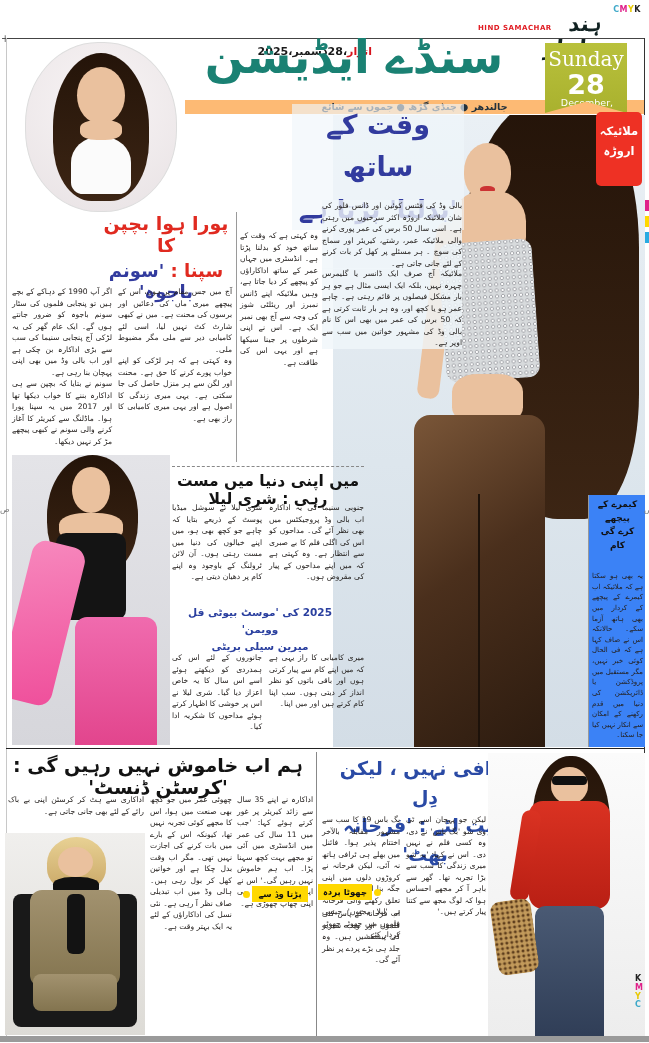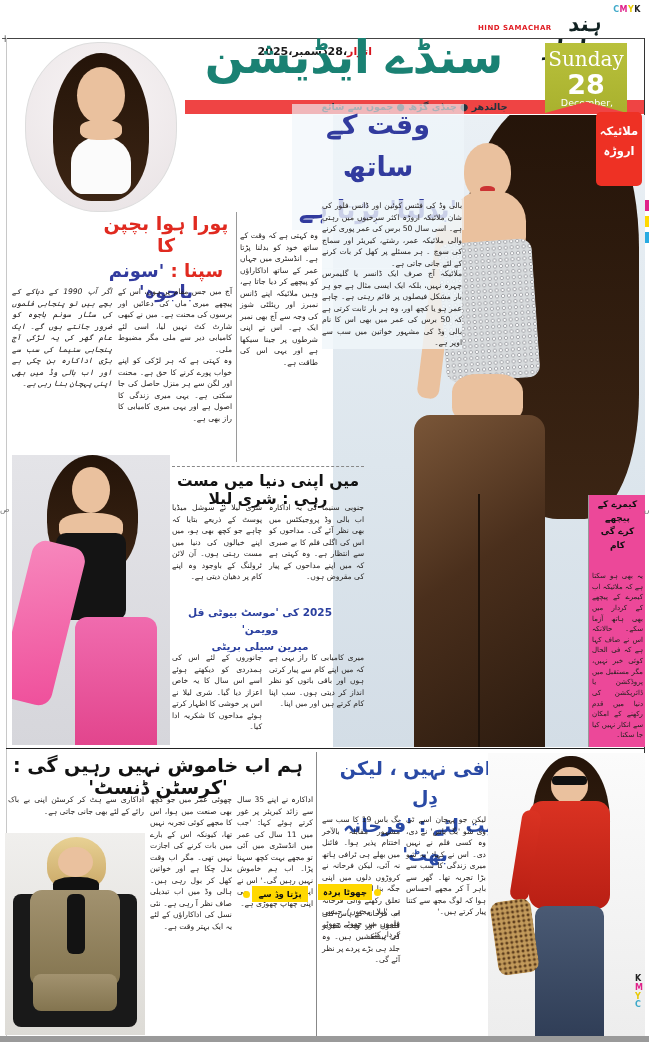--- a/index.html
+++ b/index.html
@@ -11,21 +11,21 @@
   .rule{background:#9a9a9a;}
   .hline{height:1px;}
   .vline{width:1px;}
 
   
   .date-line{font-size:11px;font-weight:bold;}
   .date-day{color:#d6131c;}
   .masthead-ur{font-size:21px;font-weight:bold;color:#122;transform:skewX(-6deg);}
   .masthead-en{font-size:7px;font-weight:bold;color:#e01b22;letter-spacing:.5px;}
   .big-title{font-size:46px;font-weight:bold;color:#1a8173;text-align:center;line-height:1;}
-  .strip{background:#ef4444;}
+  .strip{background:#fdba74;}
   .pub-line{font-size:9.5px;font-weight:bold;color:#23313c;text-align:center;line-height:14px;}
   .ribbon{background:linear-gradient(180deg,#b9c13c,#a9b12e);
           clip-path:polygon(0 0,100% 0,100% 100%,50% 84%,0 100%);
           color:#fff;text-align:center;}
   .ribbon .day{font-family:"DejaVu Serif",serif;font-size:20px;display:block;margin-top:4px;}
   .ribbon .num{font-size:27px;font-weight:bold;line-height:1;vertical-align:middle;}
   .ribbon .my{display:inline-block;font-size:9.5px;text-align:left;line-height:1.15;vertical-align:middle;margin-left:2px;}
 
   
   .hl-blue{color:#323b9e;font-weight:bold;text-align:center;}
@@ -108,21 +108,21 @@
     <span class="shape skin" style="left:42%;top:4.5%;width:15%;height:9%;border-radius:50% 50% 45% 45%;"></span>
     <span class="shape" style="left:47%;top:11.2%;width:5%;height:1.2%;background:#c33;border-radius:40%;"></span>
     <span class="shape skin" style="left:38%;top:12%;width:24%;height:12%;border-radius:40%;"></span>
     <span class="shape skin" style="left:30%;top:17%;width:7%;height:28%;border-radius:9px;transform:rotate(7deg);"></span>
     <span class="shape sequin" style="left:35%;top:20%;width:30%;height:22%;border-radius:12px;transform:rotate(-4deg);"></span>
     <span class="shape skin" style="left:38%;top:41%;width:23%;height:8%;border-radius:35%;"></span>
     <span class="shape leather" style="left:26%;top:47.5%;width:42%;height:53%;border-radius:16px 16px 0 0;"></span>
     <span class="shape" style="left:46.5%;top:60%;width:2px;height:40%;background:#1d120a;"></span>
   </div>
 
-  <div class="abs" style="left:588px;top:495px;width:57px;height:252px;background:#ec4899;border-left:1px solid #999;box-sizing:border-box;padding:3px 2px 0 3px;">
+  <div class="abs" style="left:588px;top:495px;width:57px;height:252px;background:#3b82f6;border-left:1px solid #999;box-sizing:border-box;padding:3px 2px 0 3px;">
     <div class="rtl side-heading">
       <span>کیمرے کے پیچھے</span><br>
       <span>کرے گی کام</span>
     </div>
     <div class="rtl body-text" style="font-size:7px;margin-top:19px;">یہ بھی ہو سکتا ہے کہ ملائیکہ اب کیمرے کے پیچھے کے کردار میں بھی ہاتھ آزما سکے۔ حالانکہ اس نے صاف کہا ہے کہ فی الحال کوئی خبر نہیں، مگر مستقبل میں پروڈکشن یا ڈائریکشن کی دنیا میں قدم رکھنے کے امکان سے انکار نہیں کیا جا سکتا۔</div>
   </div>
 
   <div class="abs label-box rtl" style="left:596px;top:112px;width:46px;height:74px;">
     <span>ملائیکہ</span><br>
     <span>اروڑہ</span>
@@ -144,22 +144,22 @@
   </div>
 
   <div class="abs rtl" style="left:98px;top:212px;width:136px;text-align:center;">
     <div class="hl-red" style="font-size:19px;">پورا ہوا بچپن کا</div>
     <div style="font-size:18px;font-weight:bold;margin-top:4px;">
       <span class="hl-red">سپنا :</span>
       <span style="color:#323b9e;">'سونم باجوہ'</span>
     </div>
   </div>
 
-  <div class="abs rtl body-text" style="left:12px;top:286px;width:100px;font-style:italic;">
-    <span>اگر آپ 1990 کے دہاکے کے بچے ہیں تو پنجابی فلموں کی سٹار سونم باجوہ کو ضرور جانتے ہوں گے۔ ایک عام گھر کی یہ لڑکی آج پنجابی سنیما کی سب سے بڑی اداکارہ بن چکی ہے اور اب بالی وڈ میں بھی اپنی پہچان بنا رہی ہے۔</span><br>
+  <div class="abs rtl body-text" style="left:12px;top:286px;width:100px;">
+    <span>اگر آپ 1990 کے دہاکے کے بچے ہیں تو پنجابی فلموں کی سٹار سونم باجوہ کو ضرور جانتے ہوں گے۔ ایک عام گھر کی یہ لڑکی آج پنجابی سنیما کی سب سے بڑی اداکارہ بن چکی ہے اور اب بالی وڈ میں بھی اپنی پہچان بنا رہی ہے۔</span><br><span>سونم نے بتایا کہ بچپن سے ہی اداکارہ بننے کا خواب دیکھا تھا اور 2017 میں یہ سپنا پورا ہوا۔ ماڈلنگ سے کیریئر کا آغاز کرنے والی سونم نے کبھی پیچھے مڑ کر نہیں دیکھا۔</span>
   </div>
   <div class="abs rtl body-text" style="left:118px;top:286px;width:114px;">
     <span>آج میں جس مقام پر ہوں، اس کے پیچھے میری ماں کی دعائیں اور برسوں کی محنت ہے۔ میں نے کبھی شارٹ کٹ نہیں لیا، اسی لئے کامیابی دیر سے ملی مگر مضبوط ملی۔</span><br><span>وہ کہتی ہے کہ ہر لڑکی کو اپنے خواب پورے کرنے کا حق ہے۔ محنت اور لگن سے ہر منزل حاصل کی جا سکتی ہے۔ یہی میری زندگی کا اصول ہے اور یہی میری کامیابی کا راز بھی ہے۔</span>
   </div>
   <div class="abs rule vline" style="left:236px;top:212px;height:250px;"></div>
 
   <div class="abs photo ph-sonam" style="left:12px;top:455px;width:158px;height:290px;">
     <span class="shape hair" style="left:22%;top:0;width:58%;height:42%;border-radius:50% 50% 45% 45%;"></span>
     <span class="shape skin" style="left:38%;top:4%;width:24%;height:16%;border-radius:50%;"></span>
     <span class="shape skin" style="left:30%;top:20%;width:40%;height:10%;border-radius:40%;"></span>

